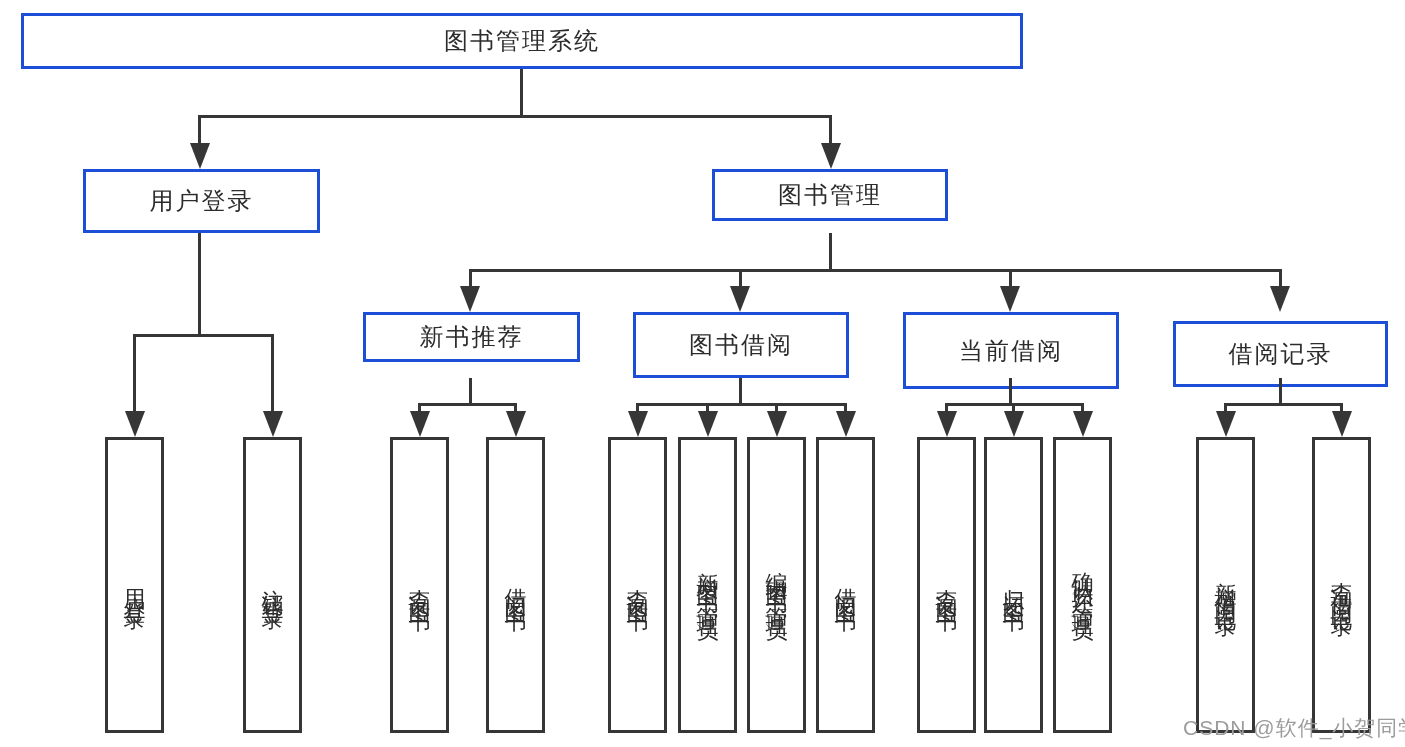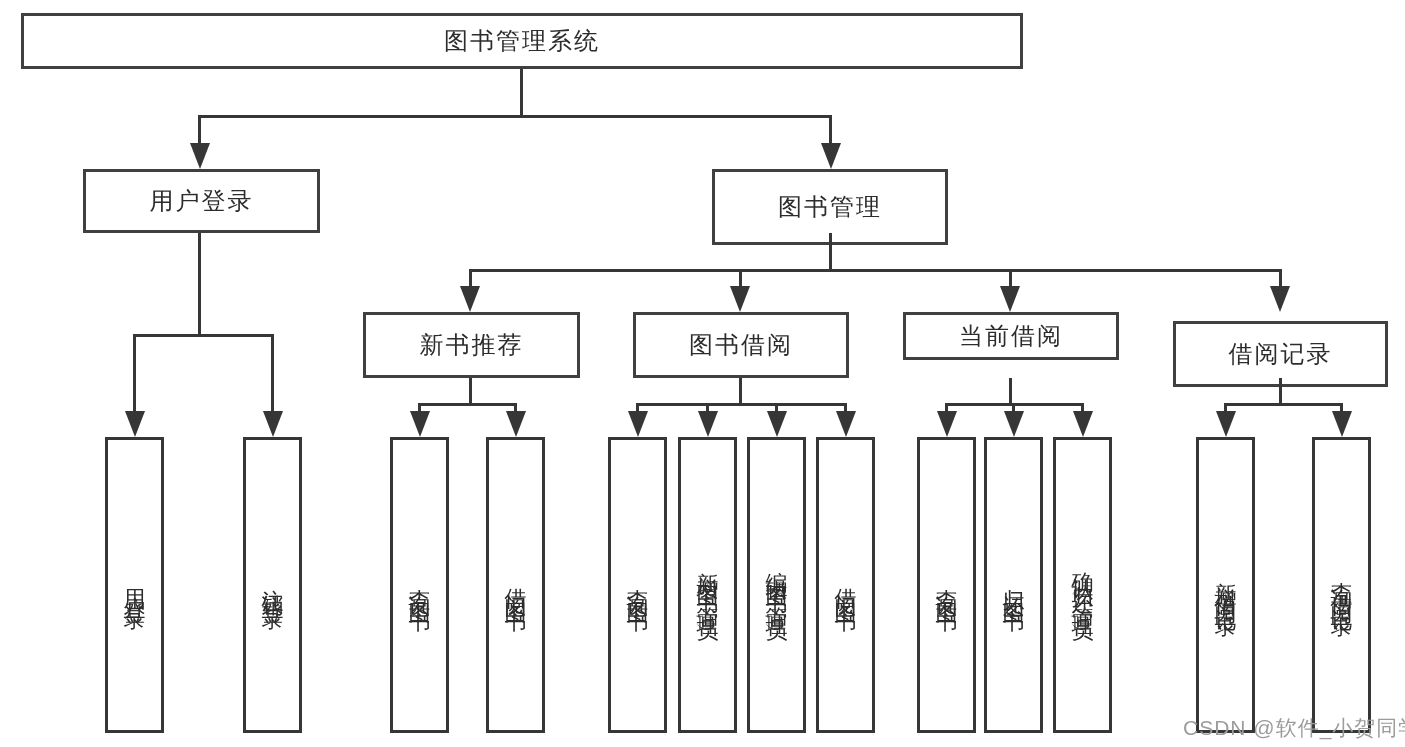--- a/index.html
+++ b/index.html
@@ -17,21 +17,21 @@
   .stage {
     position: absolute;
     left: 0; top: 0;
     width: 1405px; height: 747px;
   }
   
   .hbox {
     position: absolute;
     box-sizing: border-box;
     background: #ffffff;
-    border: 3px solid #404040;
+    border: 3px solid #1d4ed8;
     display: flex;
     align-items: center;
     justify-content: center;
   }
   .hbox span {
     font-size: 24px;
     letter-spacing: 2px;
     color: #2c2c2c;
     white-space: nowrap;
   }
@@ -87,21 +87,21 @@
   <div class="vline" style="left:520px; top:69px; width:3px; height:48px;"></div>
   <div class="hline" style="left:198px; top:115px; width:634px; height:3px;"></div>
   <div class="vline" style="left:198px; top:115px; width:3px; height:32px;"></div>
   <div class="arrow" style="left:190px; top:143px;"></div>
   <div class="vline" style="left:829px; top:115px; width:3px; height:32px;"></div>
   <div class="arrow" style="left:821px; top:143px;"></div>
 
   <div class="hbox" style="left:83px; top:169px; width:237px; height:64px;">
     <span>用户登录</span>
   </div>
-  <div class="hbox" style="left:712px; top:169px; width:236px; height:76px;">
+  <div class="hbox" style="left:712px; top:169px; width:236px; height:52px;">
     <span>图书管理</span>
   </div>
 
   <div class="vline" style="left:198px; top:233px; width:3px; height:104px;"></div>
   <div class="hline" style="left:133px; top:334px; width:141px; height:3px;"></div>
   <div class="vline" style="left:133px; top:334px; width:3px; height:80px;"></div>
   <div class="arrow" style="left:125px; top:411px;"></div>
   <div class="vline" style="left:271px; top:334px; width:3px; height:80px;"></div>
   <div class="arrow" style="left:263px; top:411px;"></div>
 
@@ -116,27 +116,27 @@
   <div class="hline" style="left:469px; top:269px; width:813px; height:3px;"></div>
   <div class="vline" style="left:469px; top:269px; width:3px; height:22px;"></div>
   <div class="arrow" style="left:460px; top:286px;"></div>
   <div class="vline" style="left:739px; top:269px; width:3px; height:22px;"></div>
   <div class="arrow" style="left:730px; top:286px;"></div>
   <div class="vline" style="left:1009px; top:269px; width:3px; height:22px;"></div>
   <div class="arrow" style="left:1000px; top:286px;"></div>
   <div class="vline" style="left:1279px; top:269px; width:3px; height:22px;"></div>
   <div class="arrow" style="left:1270px; top:286px;"></div>
 
-  <div class="hbox" style="left:363px; top:312px; width:217px; height:66px;">
+  <div class="hbox" style="left:363px; top:312px; width:217px; height:50px;">
     <span>新书推荐</span>
   </div>
   <div class="hbox" style="left:633px; top:312px; width:216px; height:66px;text-align:right;">
     <span>图书借阅</span>
   </div>
-  <div class="hbox" style="left:903px; top:312px; width:216px; height:48px;">
+  <div class="hbox" style="left:903px; top:312px; width:216px; height:77px;">
     <span>当前借阅</span>
   </div>
   <div class="hbox" style="left:1173px; top:312px; width:215px; height:66px;margin-top:9px;">
     <span>借阅记录</span>
   </div>
 
   <div class="vline" style="left:469px; top:378px; width:3px; height:28px;"></div>
   <div class="hline" style="left:418px; top:403px; width:99px; height:3px;"></div>
   <div class="vline" style="left:418px; top:403px; width:3px; height:12px;"></div>
   <div class="arrow" style="left:410px; top:411px;"></div>

